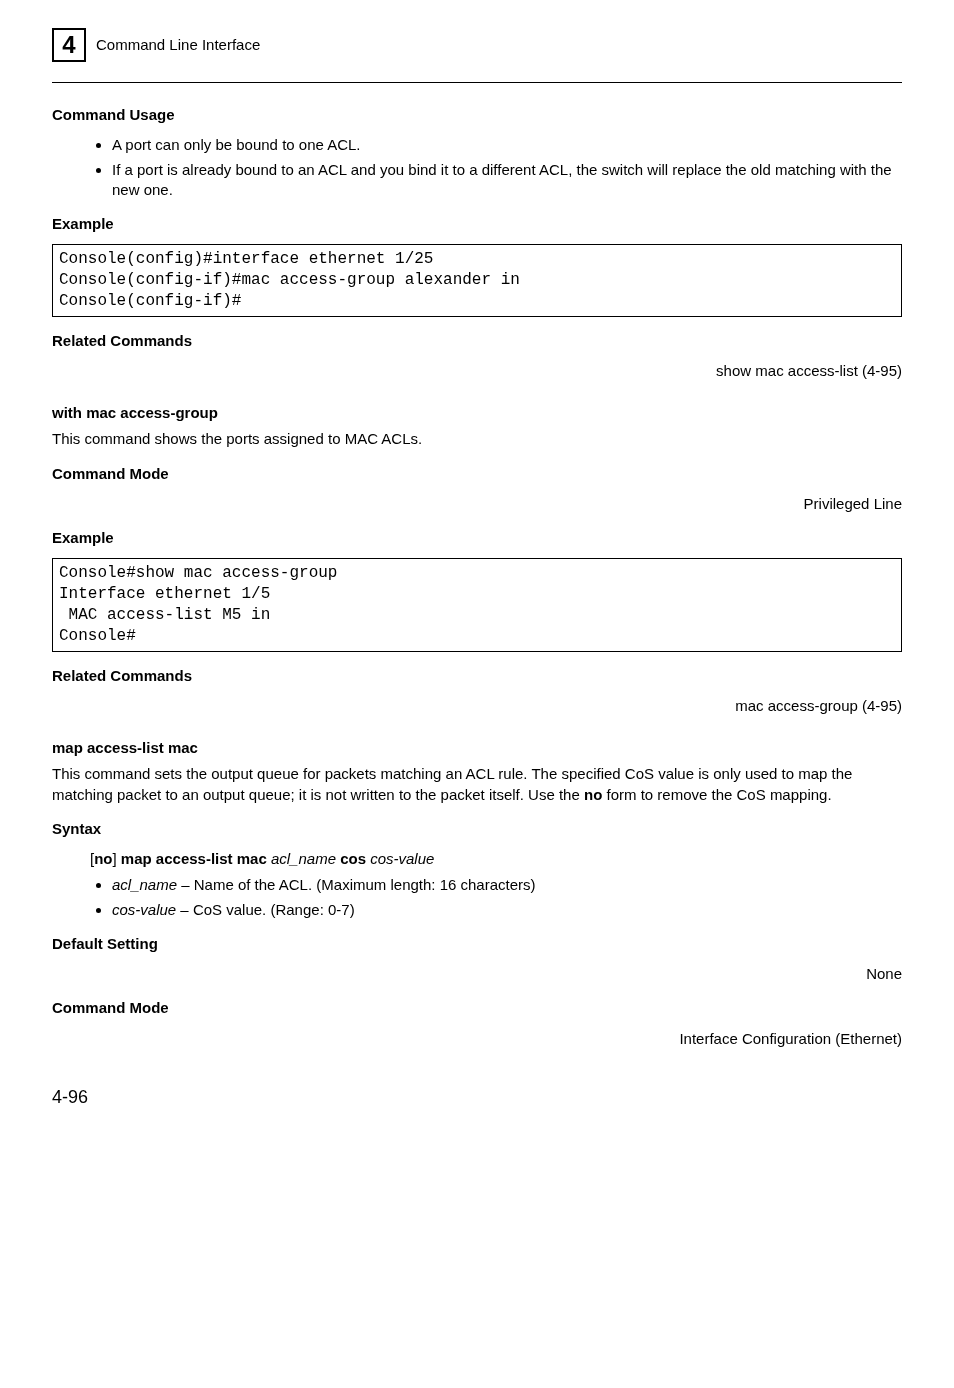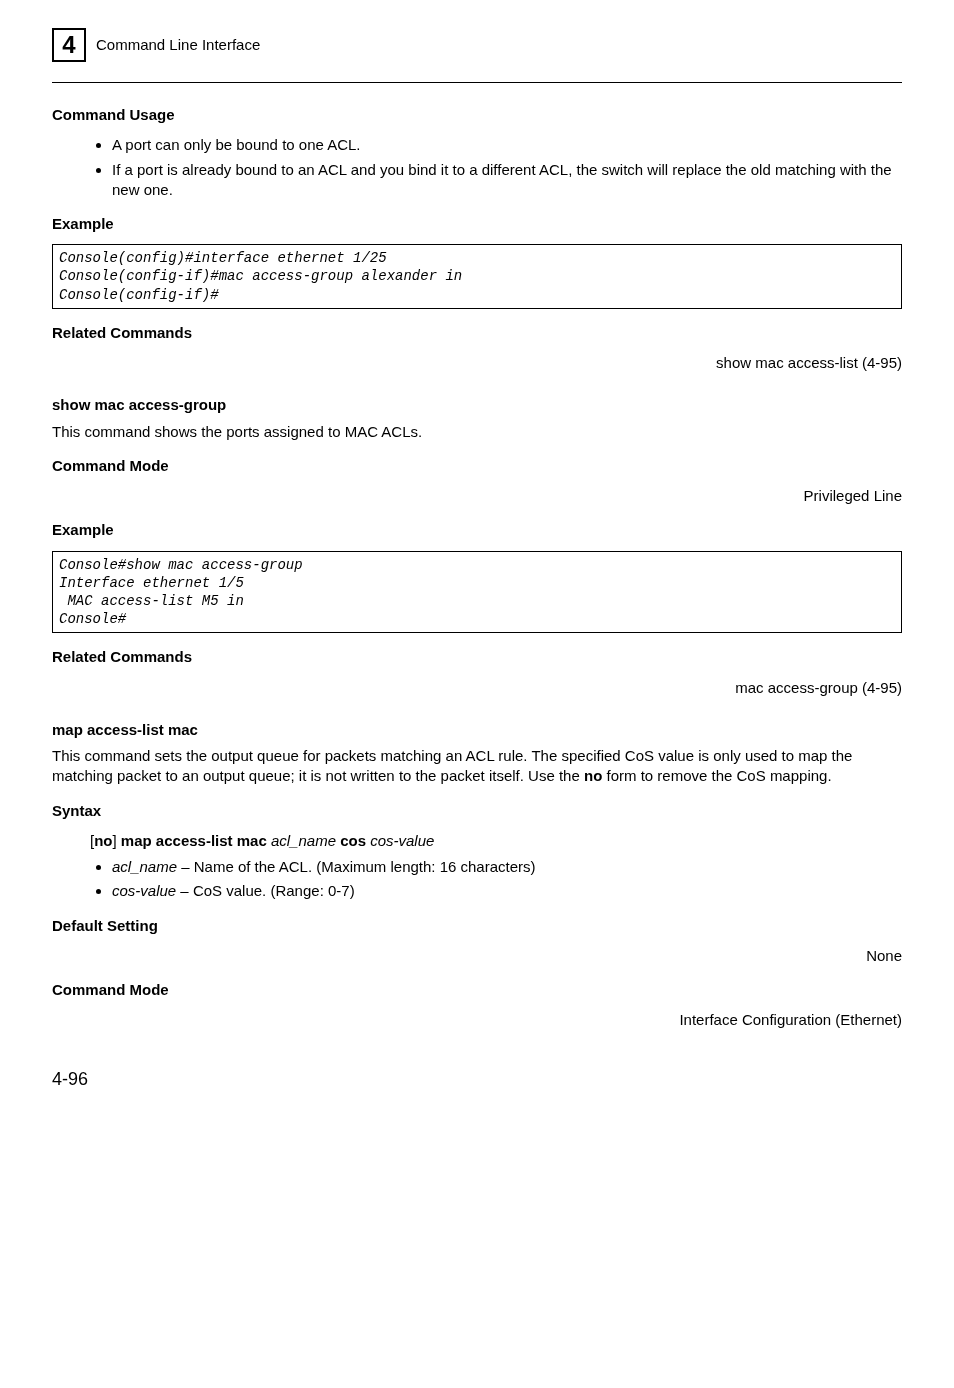--- a/index.html
+++ b/index.html
@@ -54,28 +54,27 @@
   }
   li {
     margin-bottom: 4px;
   }
   .indent {
     margin-left: 38px;
     text-align: right;
   }
   .codeblock {
     font-family: "Courier New", monospace;
-    font-size: 14px;
+    font-size: 16px;
     border: 1px solid #000;
     padding: 4px 6px;
     margin: 8px 0 14px 0;
     white-space: pre;
     line-height: 1.3;
     overflow: hidden;
-    font-style: italic;
   }
   .para {
     margin: 4px 0 10px 0;
   }
   .syntax-line {
     margin-left: 38px;
     margin-bottom: 6px;
   }
   .italic { font-style: italic; }
   .bold { font-weight: bold; text-align: center; }
@@ -103,21 +102,21 @@
 </ul>
 
 <div class="sec-head">Example</div>
 <div class="codeblock">Console(config)#interface ethernet 1/25
 Console(config-if)#mac access-group alexander in
 Console(config-if)#</div>
 
 <div class="sec-head">Related Commands</div>
 <div class="para indent">show mac access-list (4-95)</div>
 
-<div class="sub-head">show mac access-group</div>
+<div class="sub-head">with mac access-group</div>
 <div class="para">This command shows the ports assigned to MAC ACLs.</div>
 
 <div class="sec-head">Command Mode</div>
 <div class="para indent">Privileged Line</div>
 
 <div class="sec-head">Example</div>
 <div class="codeblock">Console#show mac access-group
 Interface ethernet 1/5
  MAC access-list M5 in
 Console#</div>

